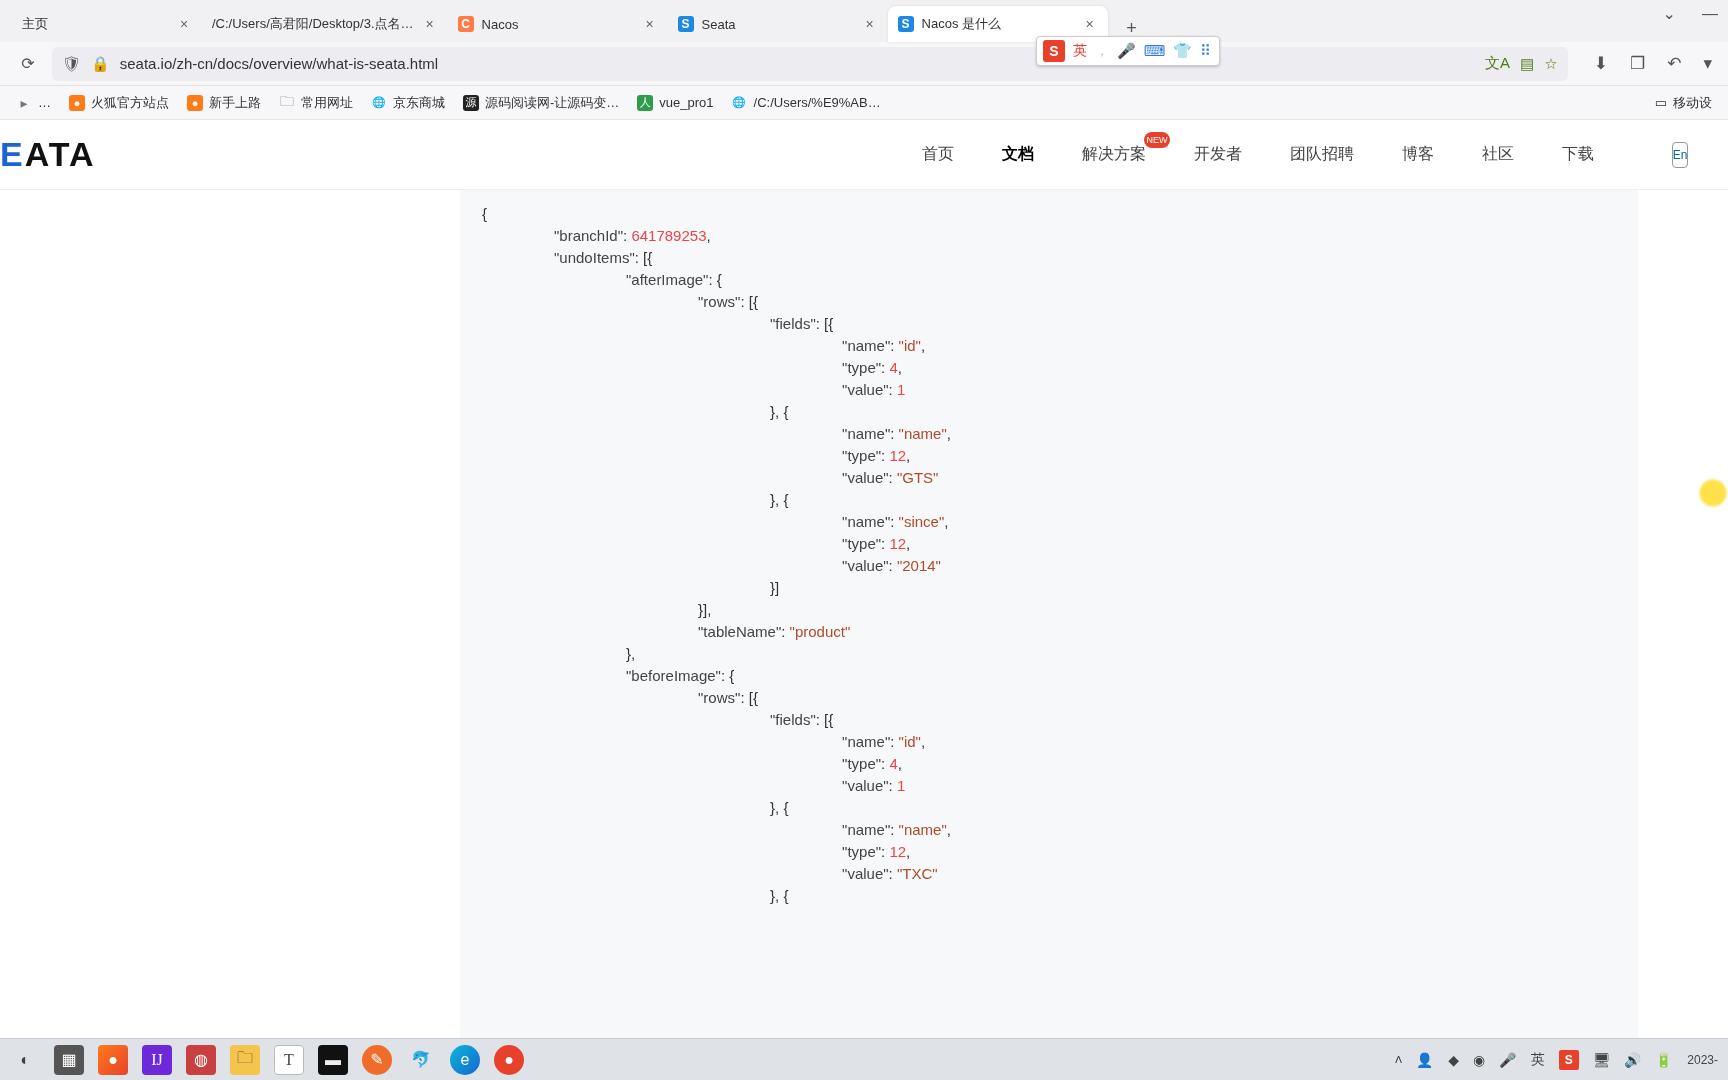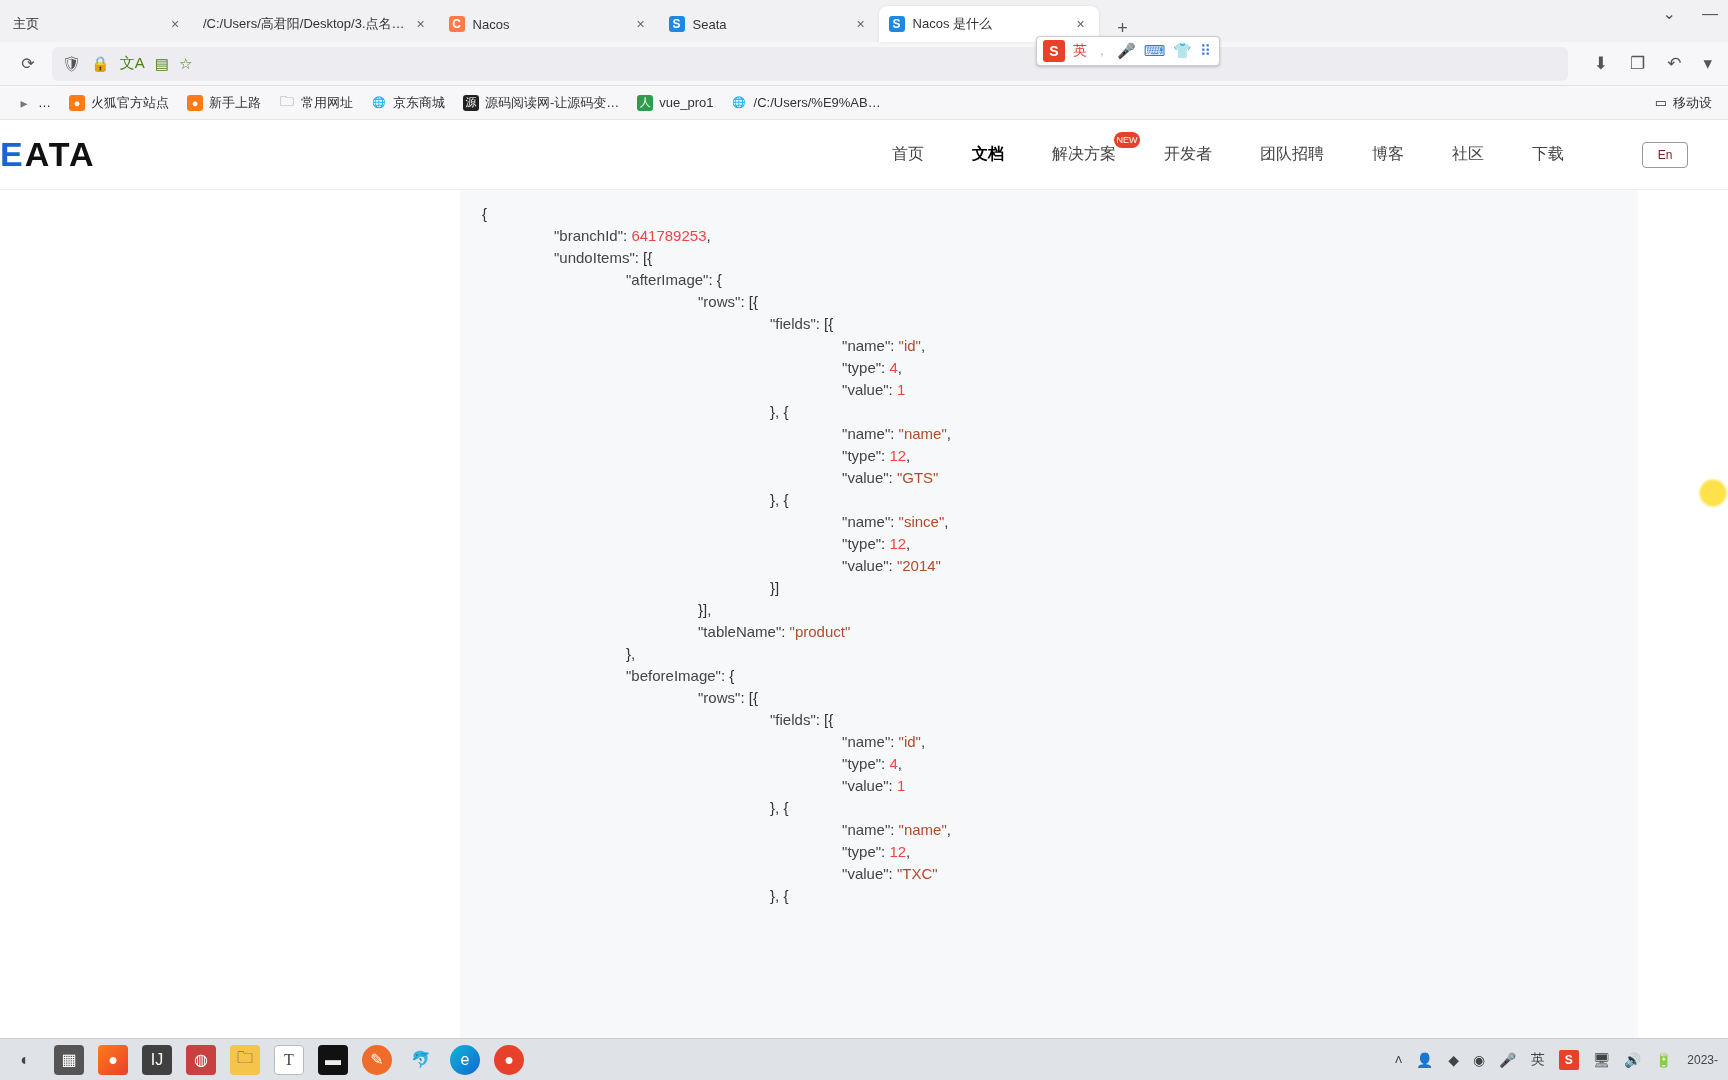--- a/index.html
+++ b/index.html
@@ -1,20 +1,20 @@
 <!DOCTYPE html>
 <html><head>
 <meta charset="utf-8">
 <style>
 * { margin:0; padding:0; box-sizing:border-box; font-family:"Segoe UI","Microsoft YaHei",Arial,sans-serif; }
 html,body { width:1728px; height:1080px; overflow:hidden; background:#f0f0f0; }
 
 
 .browser { width:100%; height:100%; display:flex; flex-direction:column; background:#f1f1f4; }
-.tab-strip { height:42px; background:#f1f1f4; display:flex; align-items:flex-end; padding-left:3px; position:relative; }
+.tab-strip { height:42px; background:#f1f1f4; display:flex; align-items:flex-end; padding-left:12px; position:relative; }
 .tab { height:36px; min-width:220px; display:flex; align-items:center; padding:0 10px; font-size:13px; color:#333; border-top-left-radius:8px; border-top-right-radius:8px; gap:8px; cursor:default; position:relative; }
 .tab.active { background:#fff; box-shadow:0 0 3px rgba(0,0,0,.1); }
 .tab .title { flex:1; white-space:nowrap; overflow:hidden; text-overflow:ellipsis; }
 .tab .close { width:16px; height:16px; display:flex; align-items:center; justify-content:center; font-size:14px; color:#666; border-radius:3px; }
 .tab .fav { width:16px; height:16px; display:flex; align-items:center; justify-content:center; font-size:12px; border-radius:3px; }
 .fav.orange { background:#ff7b47; color:#fff; font-weight:bold; }
 .fav.blue   { background:#1e88e5; color:#fff; font-weight:bold; }
 .newtab { width:28px; height:28px; display:flex; align-items:center; justify-content:center; font-size:18px; color:#555; margin-left:10px; }
 .tab-strip-right { position:absolute; right:10px; top:4px; display:flex; gap:26px; align-items:center; color:#555; font-size:16px; }
 .addr-row { height:44px; background:#f7f7fa; display:flex; align-items:center; padding:0 16px; gap:12px; border-bottom:1px solid #e2e2e5; }
@@ -43,34 +43,34 @@
 
 .page { flex:1; background:#fff; position:relative; overflow:hidden; }
 .site-header { height:70px; display:flex; align-items:center; padding:0 40px 0 4px; border-bottom:1px solid #eee; }
 .logo { font-size:34px; font-weight:800; letter-spacing:2px; font-family:Arial,sans-serif; margin-left:-4px; }
 .logo .e { color:#1b65d1; }
 .logo .rest { color:#111; }
 .navlinks { margin-left:auto; display:flex; gap:48px; align-items:center; font-size:16px; color:#444; }
 .navlinks .nl { position:relative; cursor:default; }
 .navlinks .nl.active { color:#000; font-weight:700; }
 .nl .badge { position:absolute; top:-12px; right:-24px; background:#e8412b; color:#fff; font-size:9px; width:26px; height:16px; display:flex; align-items:center; justify-content:center; border-radius:8px; }
-.lang-box { width:46px; height:26px; border:1px solid #999; border-radius:4px; display:flex; align-items:center; justify-content:center; font-size:12px; color:#7f1d1d; margin-left:30px; }
+.lang-box { width:16px; height:26px; border:1px solid #999; border-radius:4px; display:flex; align-items:center; justify-content:center; font-size:12px; color:#0369a1; margin-left:30px; }
 
 .code-wrap { position:absolute; left:460px; top:70px; right:90px; bottom:0; background:#f7f8fa; font-family:Consolas,"Courier New",monospace; font-size:15px; line-height:20px; color:#333; padding:14px 22px; white-space:pre; overflow:hidden; }
 .tok-key { color:#444; }
 .tok-num { color:#ef4444; }
 .tok-str { color:#b14b2b; }
 
 .cursor-mark { position:absolute; top:358px; right:0; width:30px; height:30px; border-radius:50%; background:radial-gradient(circle,#ffe24a 0%,#ffe24a 55%,rgba(255,226,74,0) 72%); }
 
 
 .taskbar { position:absolute; left:0; right:0; bottom:0; height:42px; background:#dfe3e8; display:flex; align-items:center; padding:0 10px; gap:14px; border-top:1px solid #c7ccd2; }
 .taskbar .tb { width:30px; height:30px; display:flex; align-items:center; justify-content:center; font-size:16px; color:#444; border-radius:4px; }
 .tb.firefox { background:linear-gradient(135deg,#ff7b1a,#e8412b); color:#fff; }
-.tb.idea { background:#404040; color:#fff; }
+.tb.idea { background:#6d28d9; color:#fff;font-family:Liberation Serif, serif; }
 .tb.red { background:#c94040; color:#fff; }
 .tb.folder { background:#f4c54a; }
 .tb.text { background:#fff; border:1px solid #bbb; font-family:serif; }
 .tb.term { background:#111; color:#eee; }
 .tb.orange { background:#ef6c2b; color:#fff; border-radius:50%; }
 .tb.pg { color:#2f7bd9; }
 .tb.edge { background:linear-gradient(135deg,#0fb6d6,#1267d3); color:#fff; border-radius:50%; }
 .tb.rec { background:#e8412b; color:#fff; border-radius:50%; }
 .taskbar .tray { margin-left:auto; display:flex; align-items:center; gap:14px; color:#444; font-size:14px; }
 .tray .date { font-size:12px; }
@@ -109,20 +109,21 @@
       <span>⌄</span>
       <span>—</span>
     </div>
   </div>
 
   <div class="addr-row">
     <div class="iconbtn">⟳</div>
     <div class="url-bar">
       <span>🛡</span>
       <span style="color:#c94040">🔒</span>
+      <span class="url">seata.io/zh-cn/docs/overview/what-is-seata.html</span>
       <span class="right-icon">文A</span>
       <span class="right-icon">▤</span>
       <span class="right-icon">☆</span>
     </div>
     <div class="addr-right">
       <span>⬇</span>
       <span>❐</span>
       <span>↶</span>
       <span>▾</span>
     </div>

